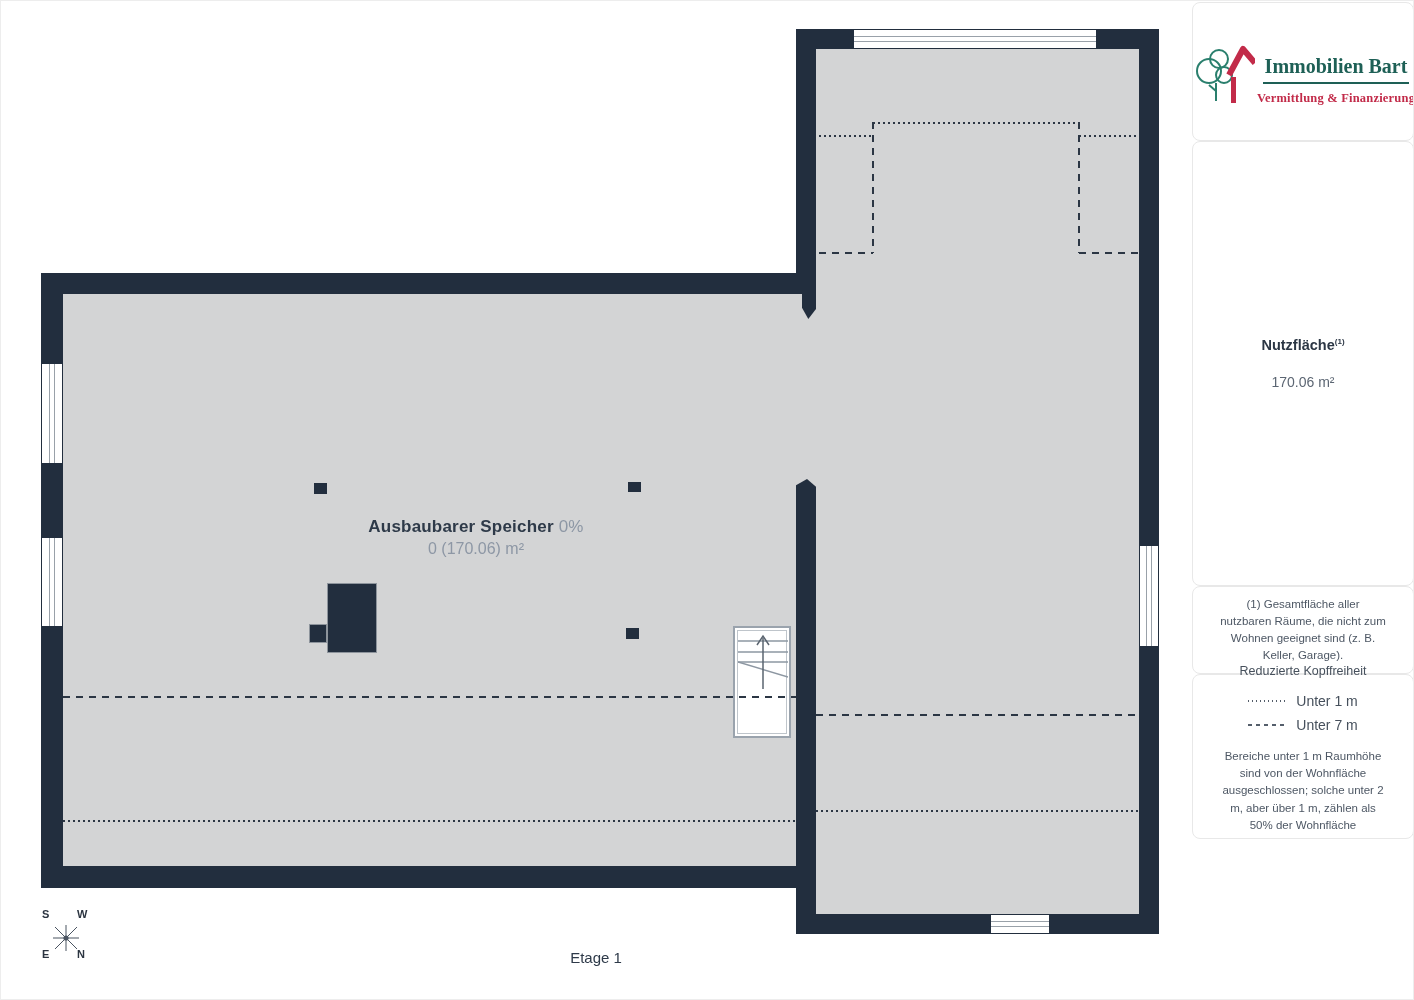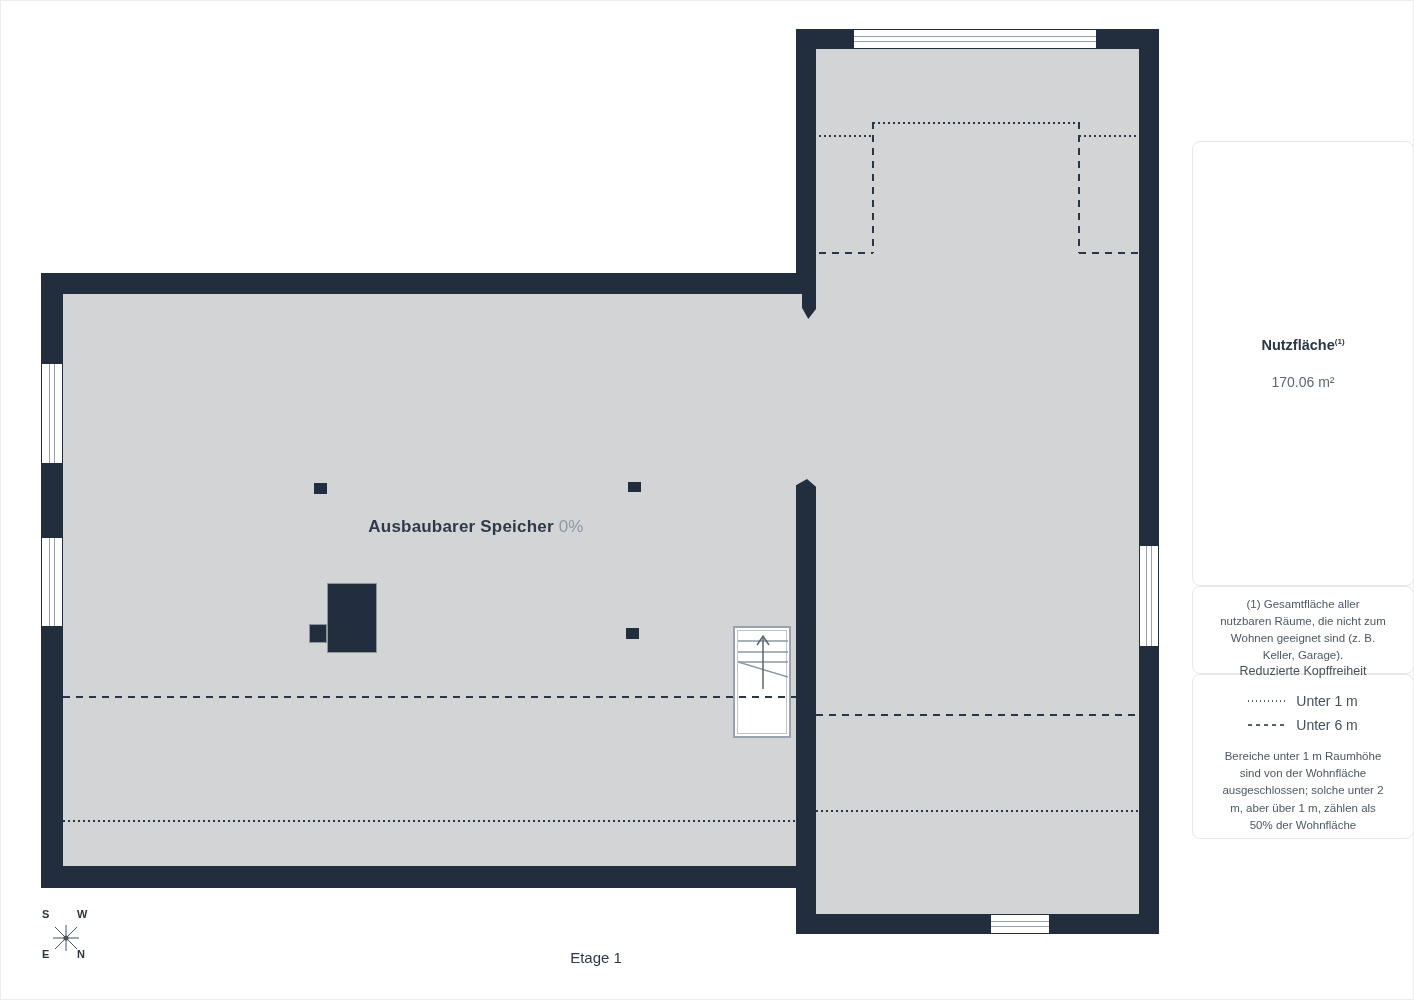--- a/index.html
+++ b/index.html
@@ -119,20 +119,21 @@
       </div>
     <div class="win-h" style="left:853px;top:29px;width:242px;height:18px;">
         <i></i>
       </div>
     <div class="win-h" style="left:990px;top:914px;width:58px;height:18px;">
         <i></i>
       </div>
 
     <div class="room-label">
       <div class="l1"><span>Ausbaubarer Speicher</span> <span class="pct">0%</span></div>
+      <div class="l2">0 (170.06) m²</div>
     </div>
 
     <div class="compass">
       <svg width="80" height="84" viewBox="0 0 80 84" style="position:absolute;left:0;top:0;">
         <g stroke="#4a5461" stroke-width="1">
           <line x1="29" y1="33" x2="51" y2="55"></line>
           <line x1="51" y1="33" x2="29" y2="55"></line>
           <line x1="40" y1="31" x2="40" y2="57"></line>
           <line x1="27" y1="44" x2="53" y2="44"></line>
         </g>
@@ -142,38 +143,57 @@
       <span class="w">W</span>
       <span class="e">E</span>
       <span class="n">N</span>
     </div>
 
     <div class="floor-label">Etage 1</div>
   </div>
 
   <aside class="sidebar">
 
+    <section class="card logo-card">
+      <div class="logo-wrap">
+        <svg width="64" height="86" viewBox="0 0 64 86">
+          <g fill="none" stroke="#2a7f6d" stroke-width="2">
+            <circle cx="18" cy="42" r="12"></circle>
+            <circle cx="28" cy="30" r="9"></circle>
+            <circle cx="33" cy="46" r="8"></circle>
+            <line x1="25" y1="54" x2="25" y2="72"></line>
+            <line x1="25" y1="62" x2="18" y2="56"></line>
+          </g>
+          <path d="M38 46 L52 20 L64 34" fill="none" stroke="#c22b49" stroke-width="6" stroke-linejoin="round"></path>
+          <rect x="40" y="48" width="5" height="26" fill="#c22b49"></rect>
+        </svg>
+        <div class="logo-text">
+          <div class="logo-title">Immobilien Bart</div>
+          <div class="logo-tag">Vermittlung &amp; Finanzierung</div>
+        </div>
+      </div>
+    </section>
 
     <section class="card area-card">
       <div class="area-label"><span>Nutzfläche</span><sup>(1)</sup></div>
       <div class="area-value">170.06 m²</div>
     </section>
 
     <section class="card footnote-card">
       <p class="small-txt">(1) Gesamtfläche aller nutzbaren Räume, die nicht zum Wohnen geeignet sind (z. B. Keller, Garage).</p>
     </section>
 
     <section class="card headroom-card">
       <div class="headroom-title">Reduzierte Kopffreiheit</div>
       <div class="legend-row">
         <span class="sample dotted"></span>
         <span class="lbl">Unter 1 m</span>
       </div>
       <div class="legend-row">
         <span class="sample dashed"></span>
-        <span class="lbl">Unter 6 m</span>
+        <span class="lbl">Unter 7 m</span>
       </div>
       <p class="small-txt headroom-note">Bereiche unter 1 m Raumhöhe sind von der Wohnfläche ausgeschlossen; solche unter 2 m, aber über 1 m, zählen als 50% der Wohnfläche</p>
     </section>
 
 
   </aside>
 </div>
 
 </body></html>

